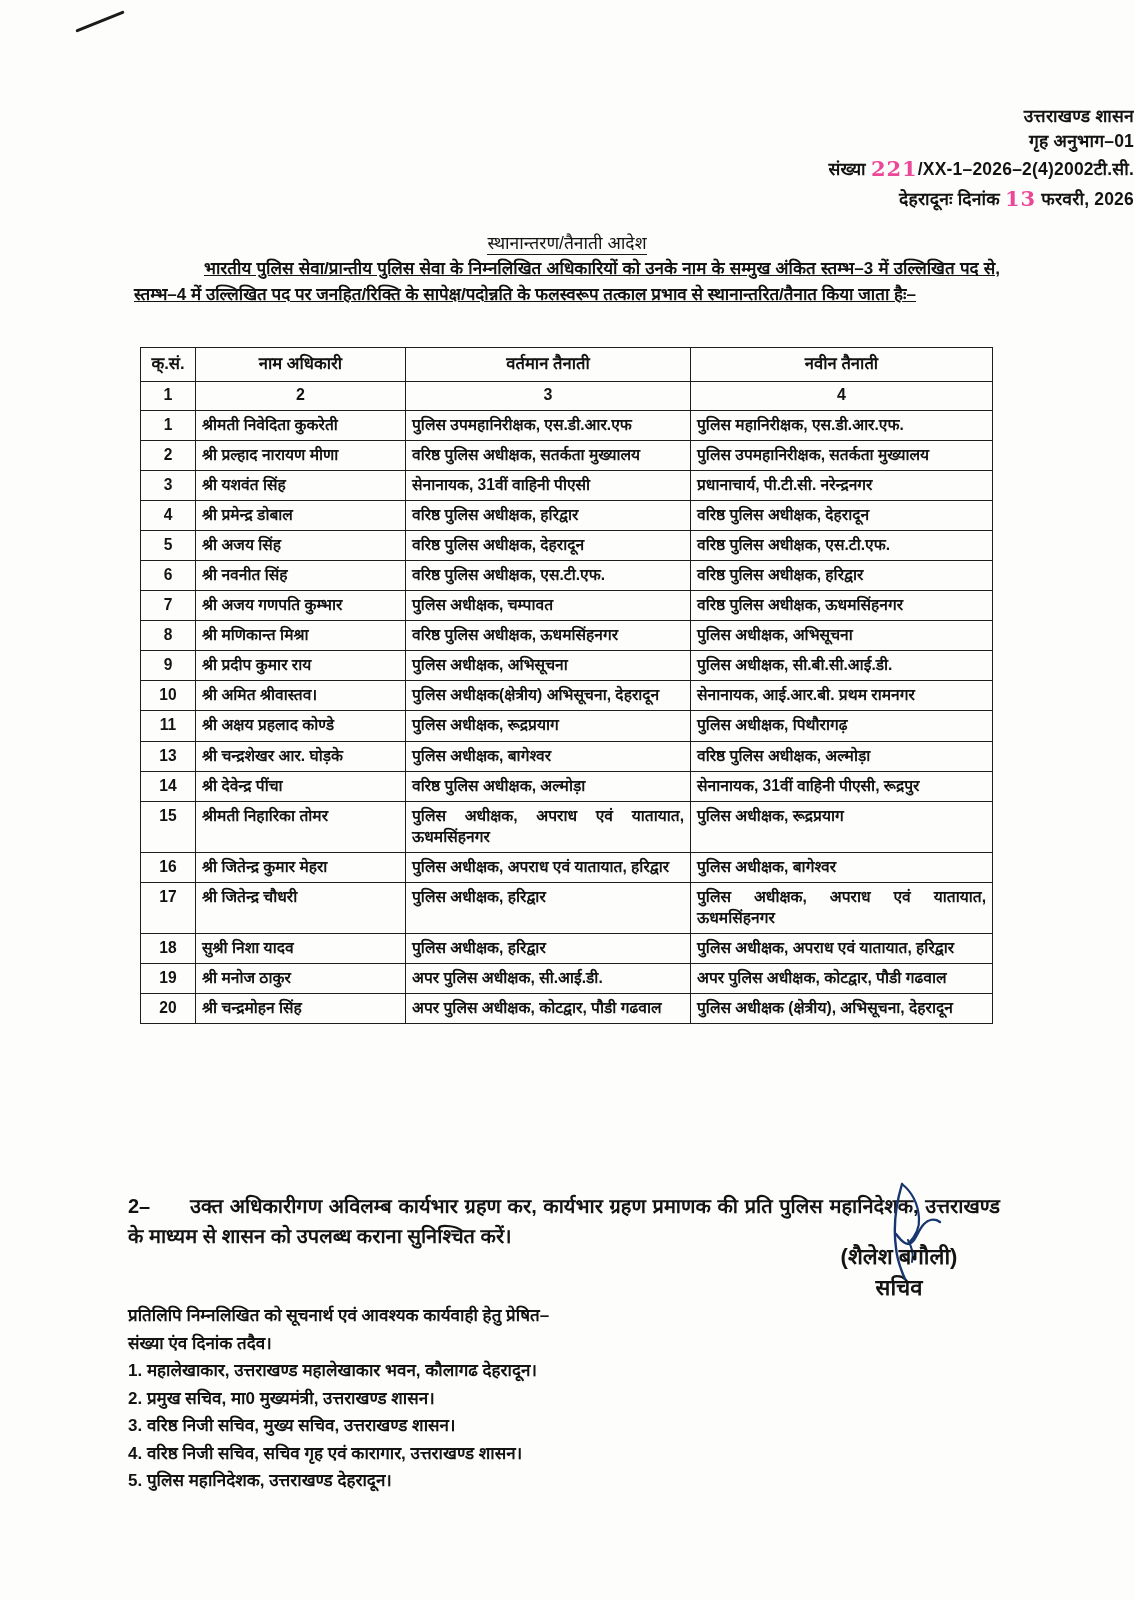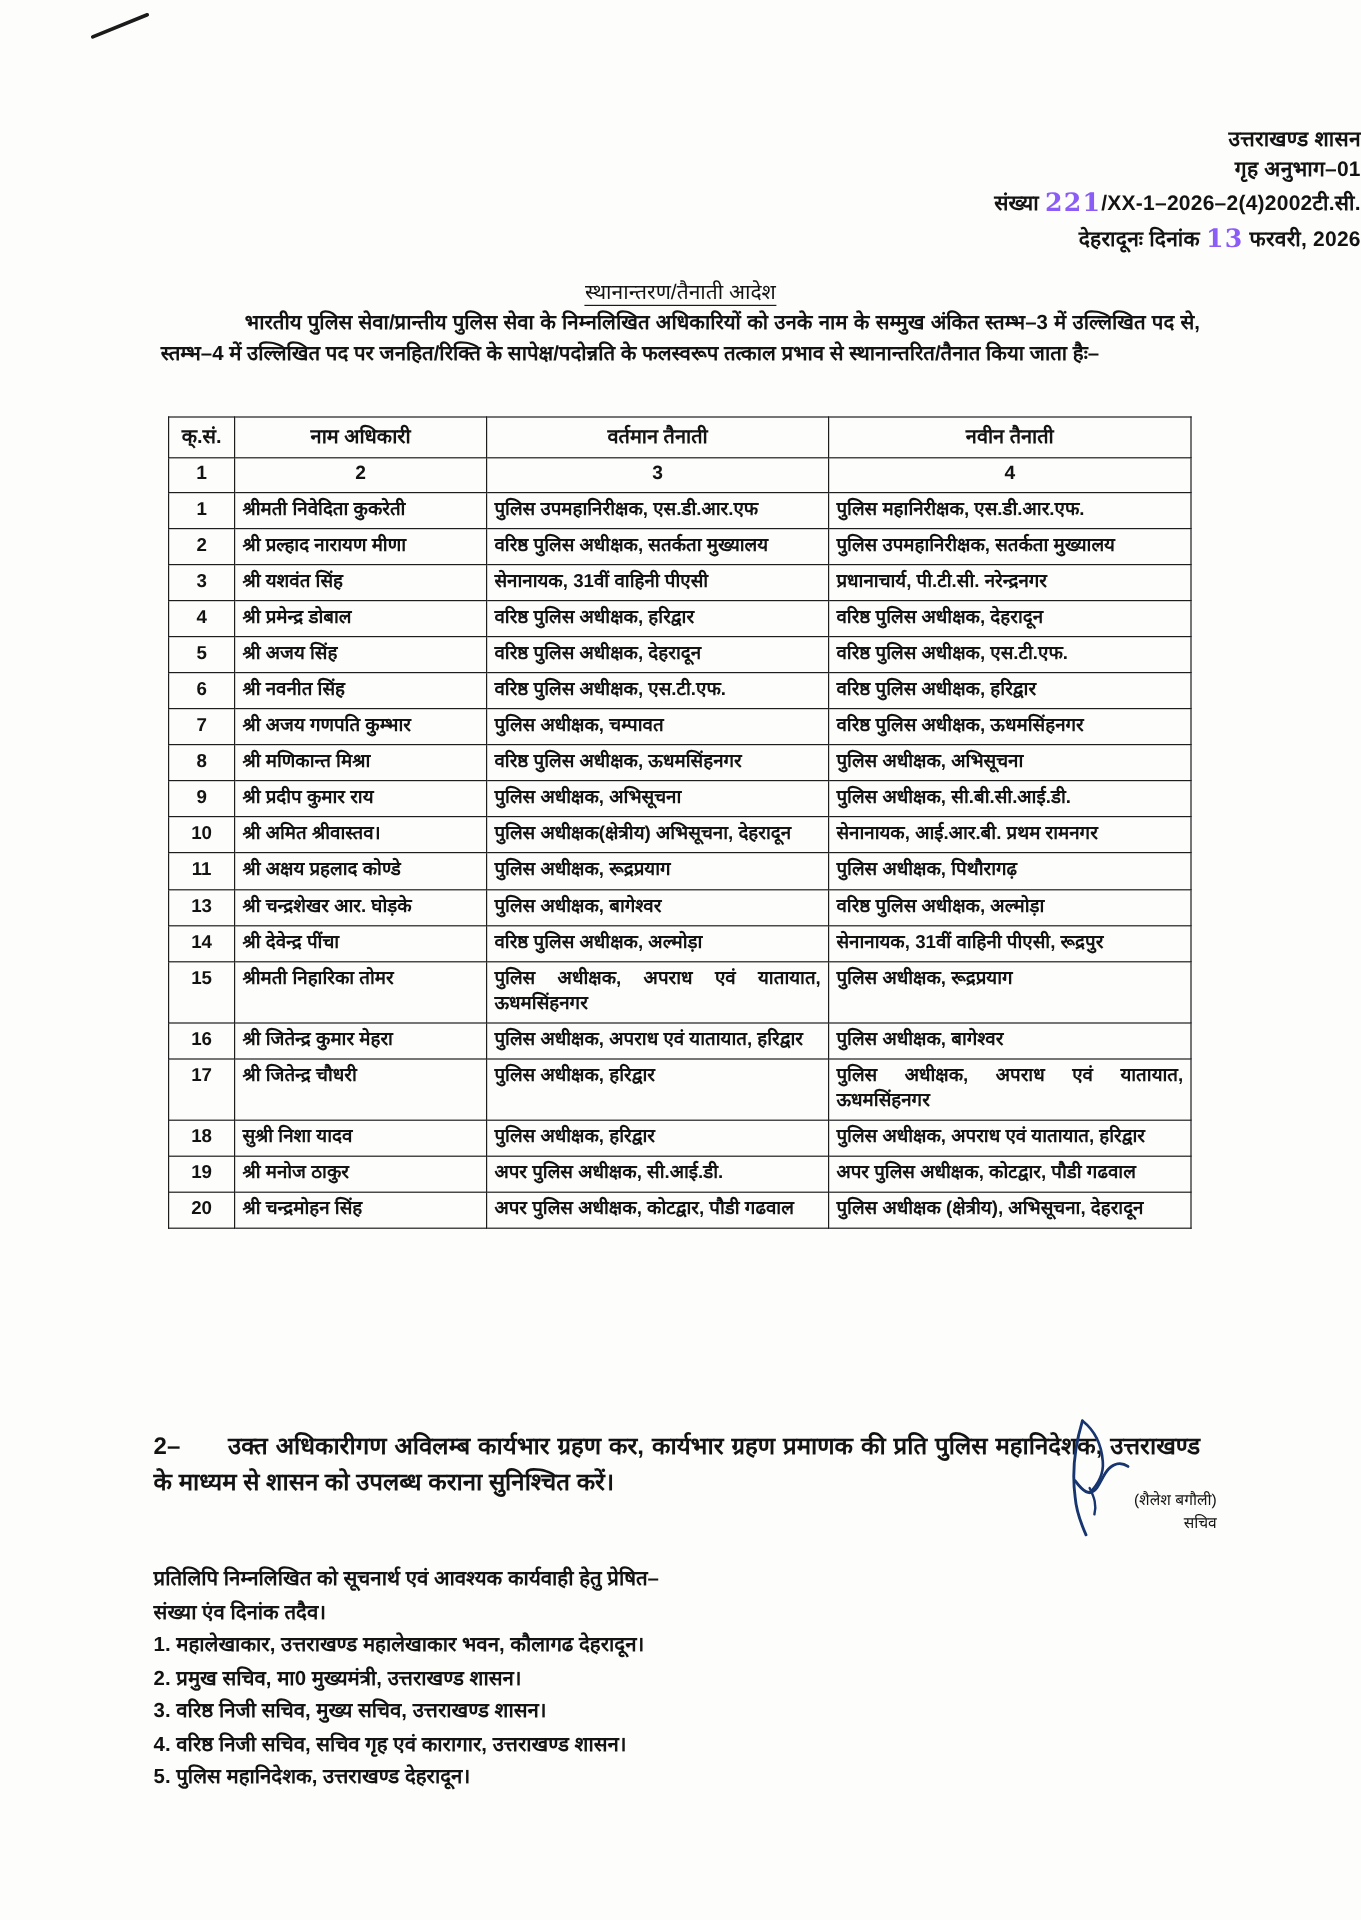--- a/index.html
+++ b/index.html
@@ -39,21 +39,21 @@
     right: 0;
     text-align: right;
     line-height: 1.42;
   }
   .header .line {
     font-size: 17.5px;
     font-weight: 700;
     letter-spacing: 0.2px;
   }
   .hw {
-    color: #8b5cf6;
+    color: #ec4899;
     font-weight: 700;
     font-size: 21px;
     font-family: "DejaVu Serif", serif;
     letter-spacing: 1px;
     vertical-align: -1px;
   }
 
   .order-title {
     position: absolute;
     top: 230px;
@@ -70,20 +70,21 @@
   .intro {
     position: absolute;
     top: 256px;
     left: 134px;
     width: 866px;
     font-size: 17px;
     line-height: 1.52;
     text-align: justify;
     text-indent: 70px;
     font-weight: 600;
+    text-decoration: underline;
   }
 
   
   table.main {
     position: absolute;
     top: 347px;
     left: 140px;
     width: 852px;
     border-collapse: collapse;
     table-layout: fixed;
@@ -126,23 +127,23 @@
   .para2 .mark {
     display: inline-block;
     width: 62px;
   }
 
   .signature-block {
     position: absolute;
     top: 1240px;
     right: 120px;
     width: 230px;
-    text-align: right;
-    font-size: 13px;
-    font-weight: 400;
+    text-align: center;
+    font-size: 22px;
+    font-weight: 700;
   }
   .sig-svg {
     position: absolute;
     top: -62px;
     left: 72px;
     pointer-events: none;
   }
   .sig-name { position: relative; }
   .sig-role { margin-top: 1px; }
 

